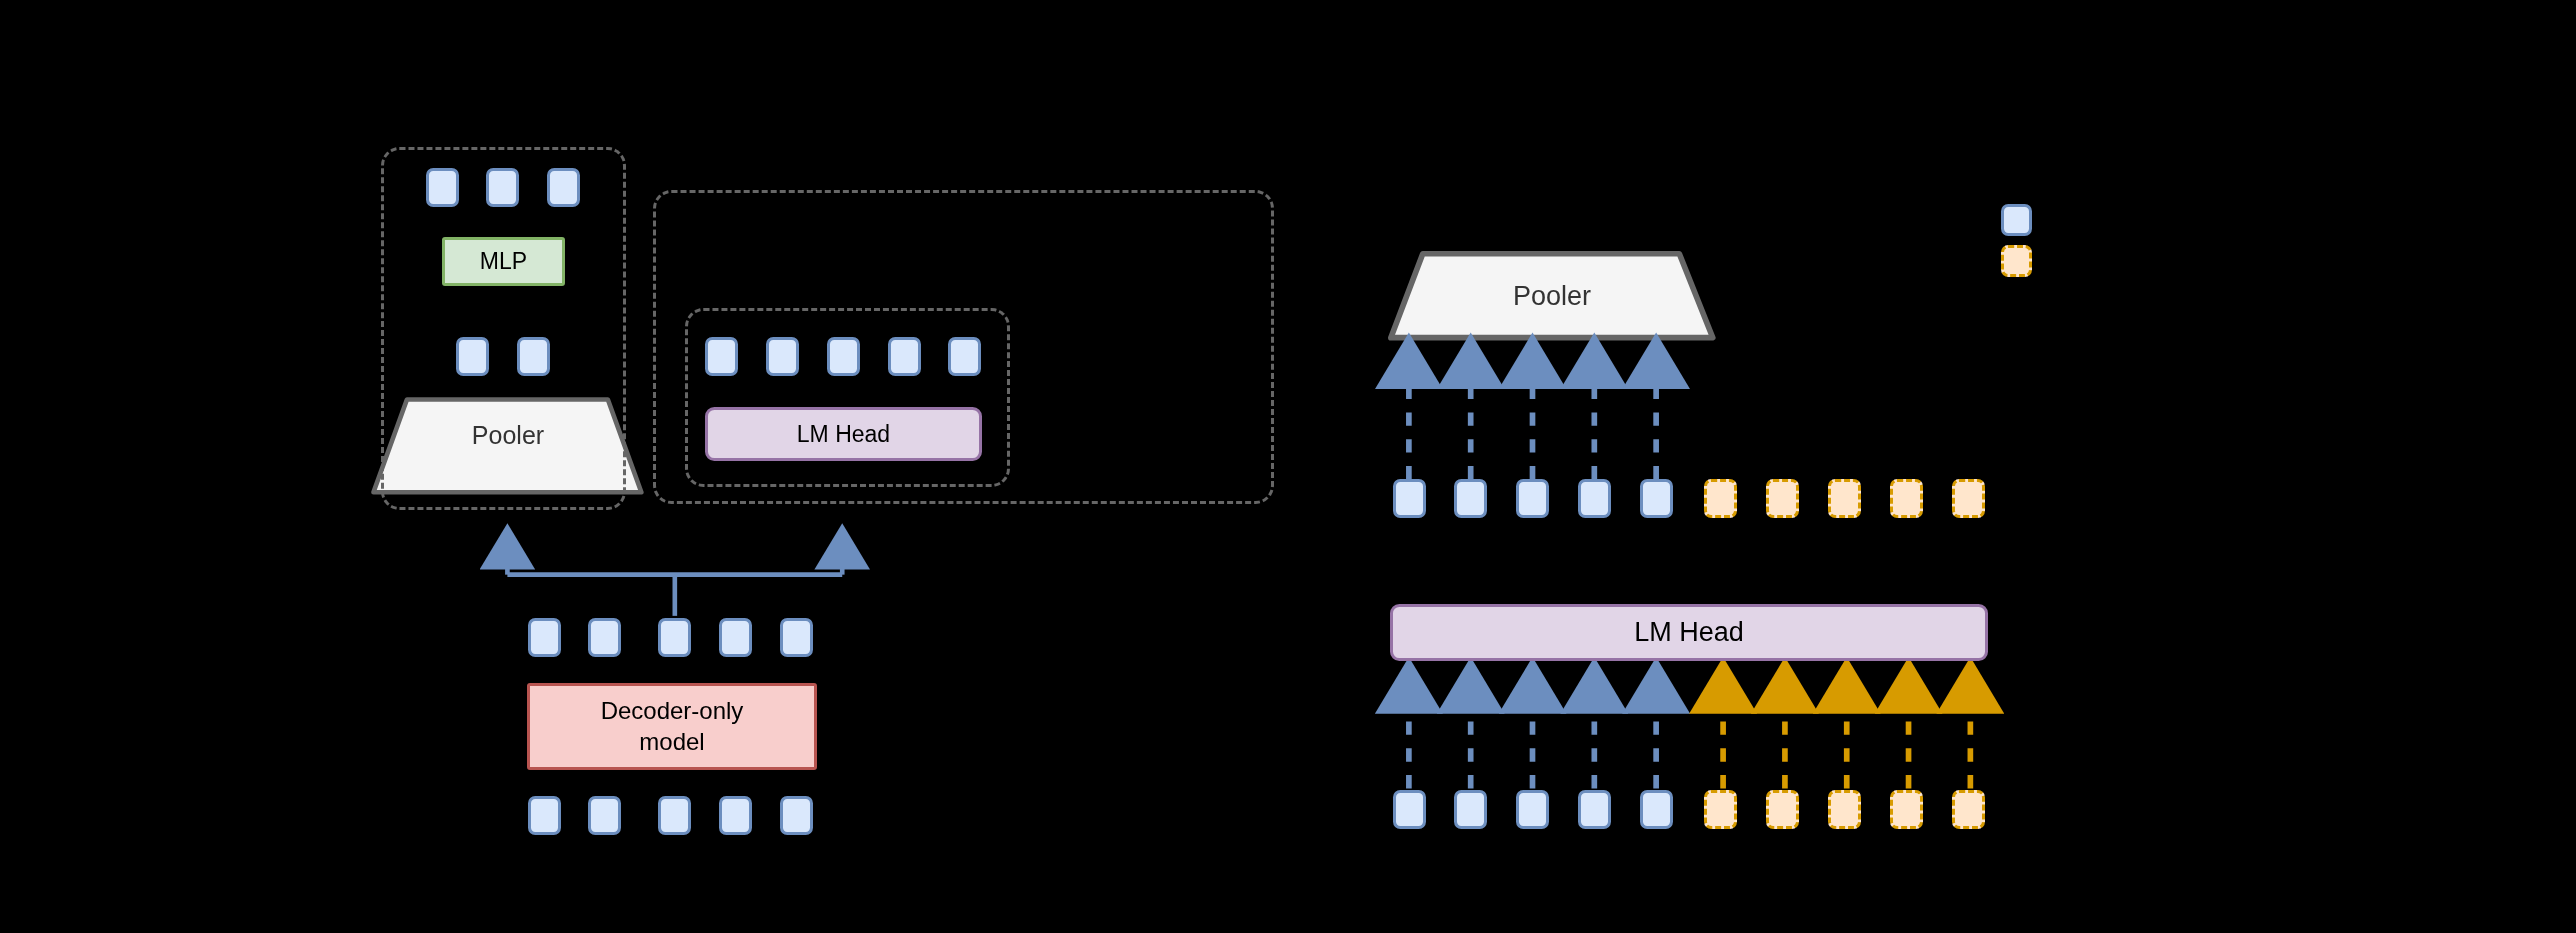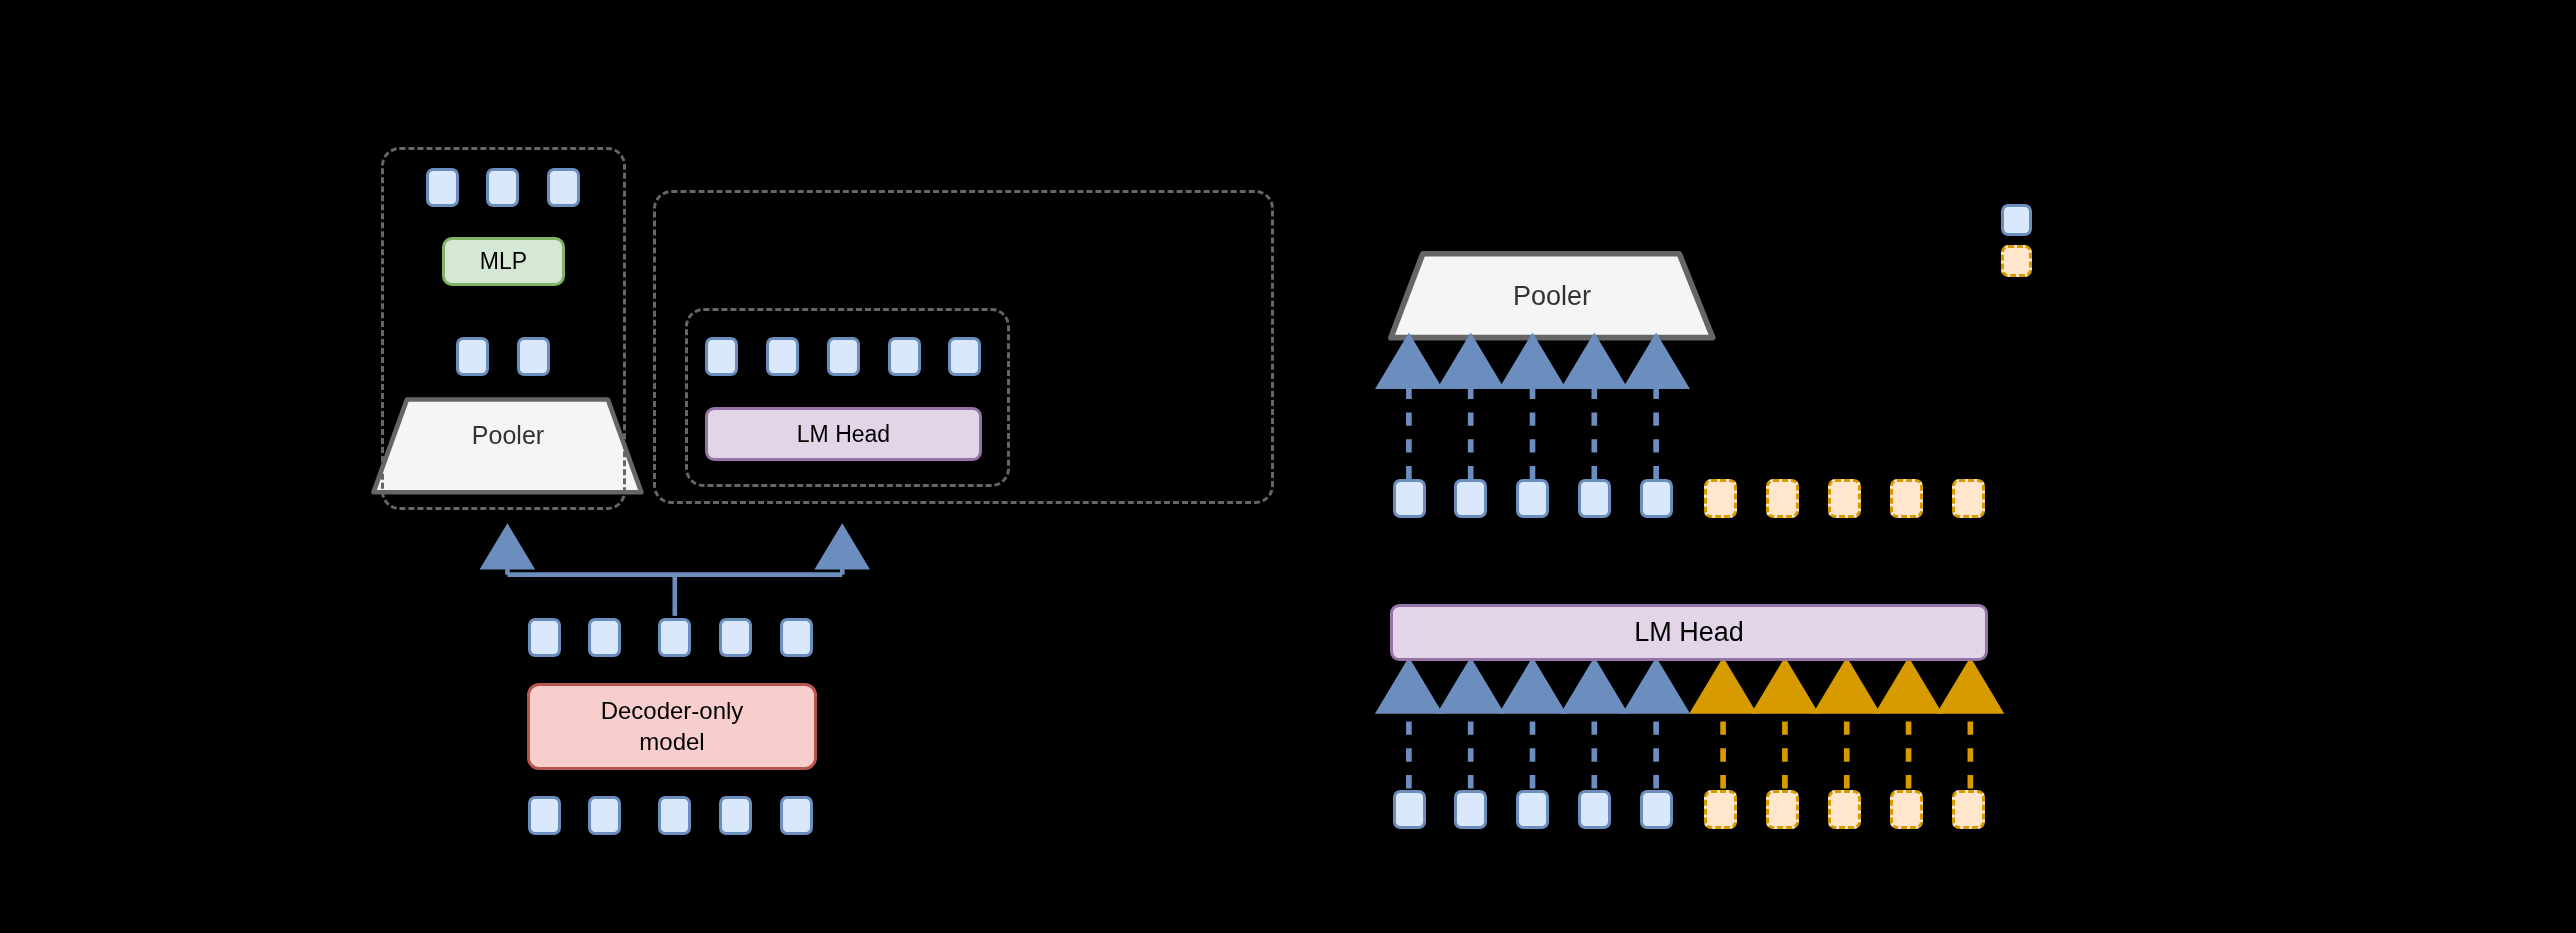--- a/index.html
+++ b/index.html
@@ -28,33 +28,33 @@
   
   .blk{
     position:absolute;
     box-sizing:border-box;
     display:flex;align-items:center;justify-content:center;
     text-align:center;
     color:#000;
     line-height:1.15;
   }
   .blk.mlp{
-    background:#d5e8d4;border:3.6px solid #82b366;border-radius:10px;
+    background:#d5e8d4;border:3.6px solid #82b366;border-radius:3px;
     font-size:23px;
   }
   .blk.lmhead{
     background:#e1d5e7;border:3.6px solid #9673a6;border-radius:9.3px;
     font-size:23px;
   }
   .blk.lmhead-big{
     background:#e1d5e7;border:3.6px solid #9673a6;border-radius:9.3px;
     font-size:27px;
   }
   .blk.decoder{
-    background:#f8cecc;border:3.6px solid #b85450;border-radius:12px;
+    background:#f8cecc;border:3.6px solid #b85450;border-radius:3px;
     font-size:24px;
   }
 
   
   .pooler-label{
     position:absolute;
     display:flex;align-items:center;justify-content:center;
     color:#333;pointer-events:none;
   }
 

